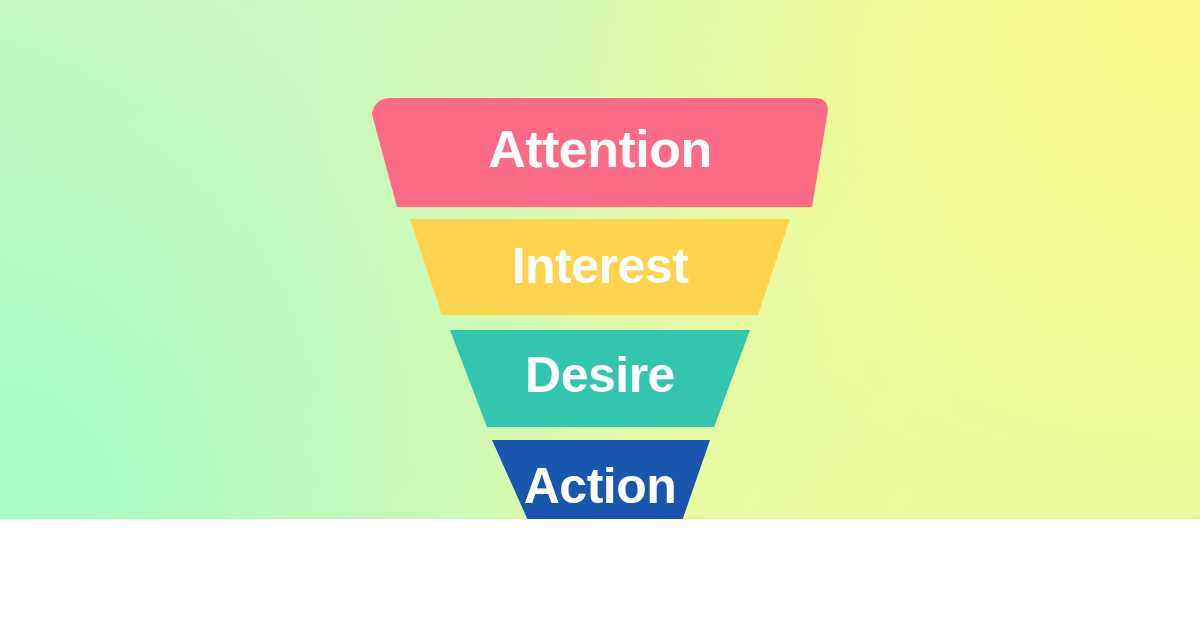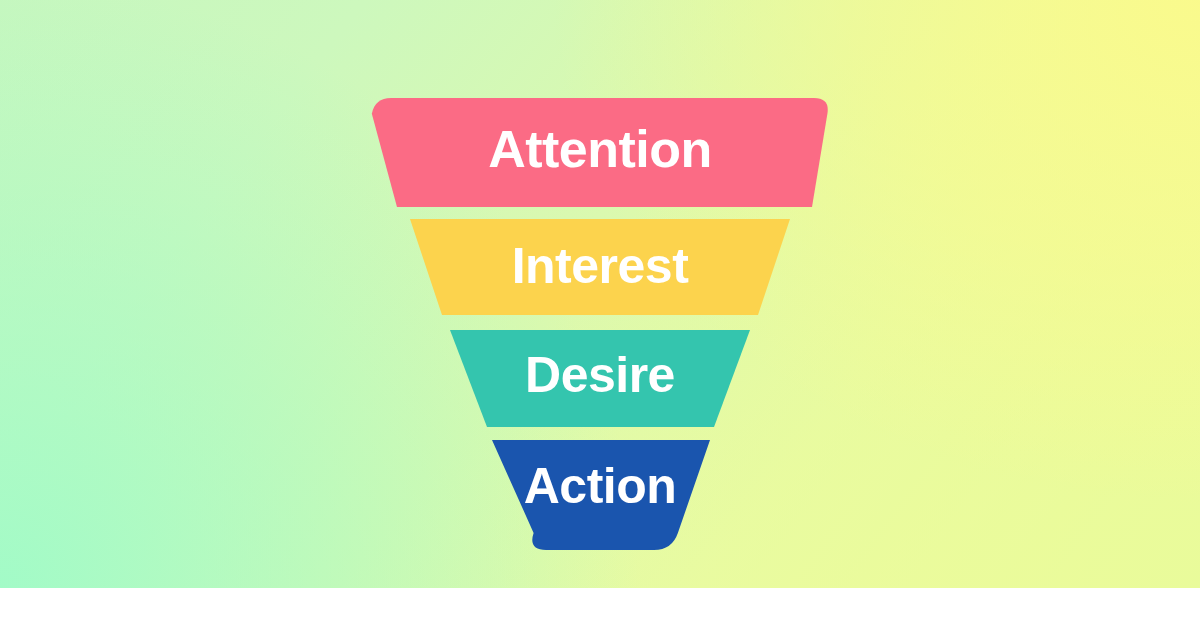--- a/index.html
+++ b/index.html
@@ -10,21 +10,21 @@
   body {
     width: 1200px;
     height: 628px;
     overflow: hidden;
     font-family: "Liberation Sans", sans-serif;
   }
 
   .canvas {
     position: relative;
     width: 1200px;
-    height: 588px;
+    height: 519px;
     background:
       radial-gradient(ellipse 900px 700px at 100% 0%,
           rgba(250,250,140,0.98) 0%,
           rgba(250,250,140,0.55) 38%,
           rgba(250,250,140,0.0) 72%),
       radial-gradient(ellipse 820px 780px at 0% 100%,
           rgba(160,251,200,0.95) 0%,
           rgba(160,251,200,0.45) 42%,
           rgba(160,251,200,0.0) 78%),
       radial-gradient(ellipse 900px 760px at 100% 100%,

